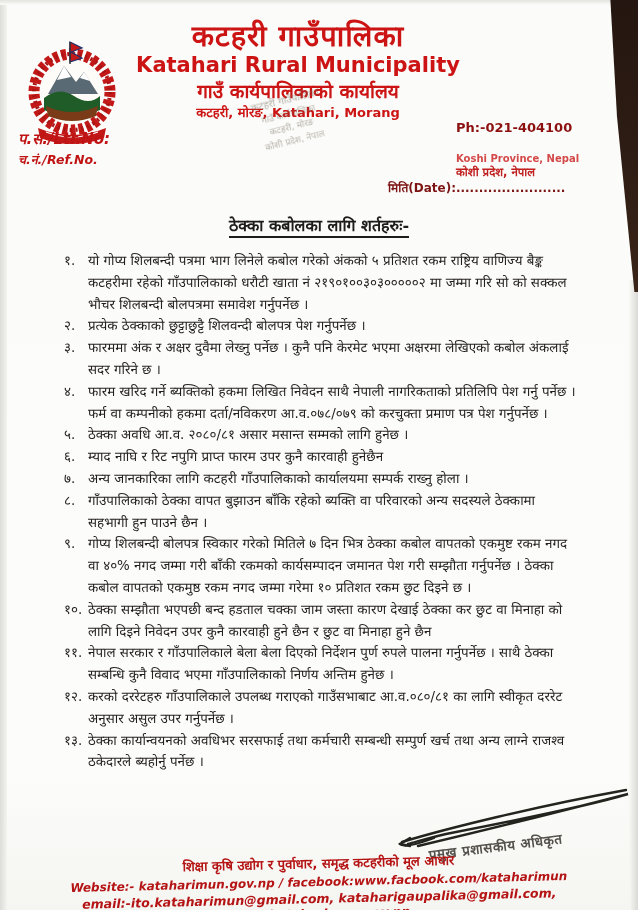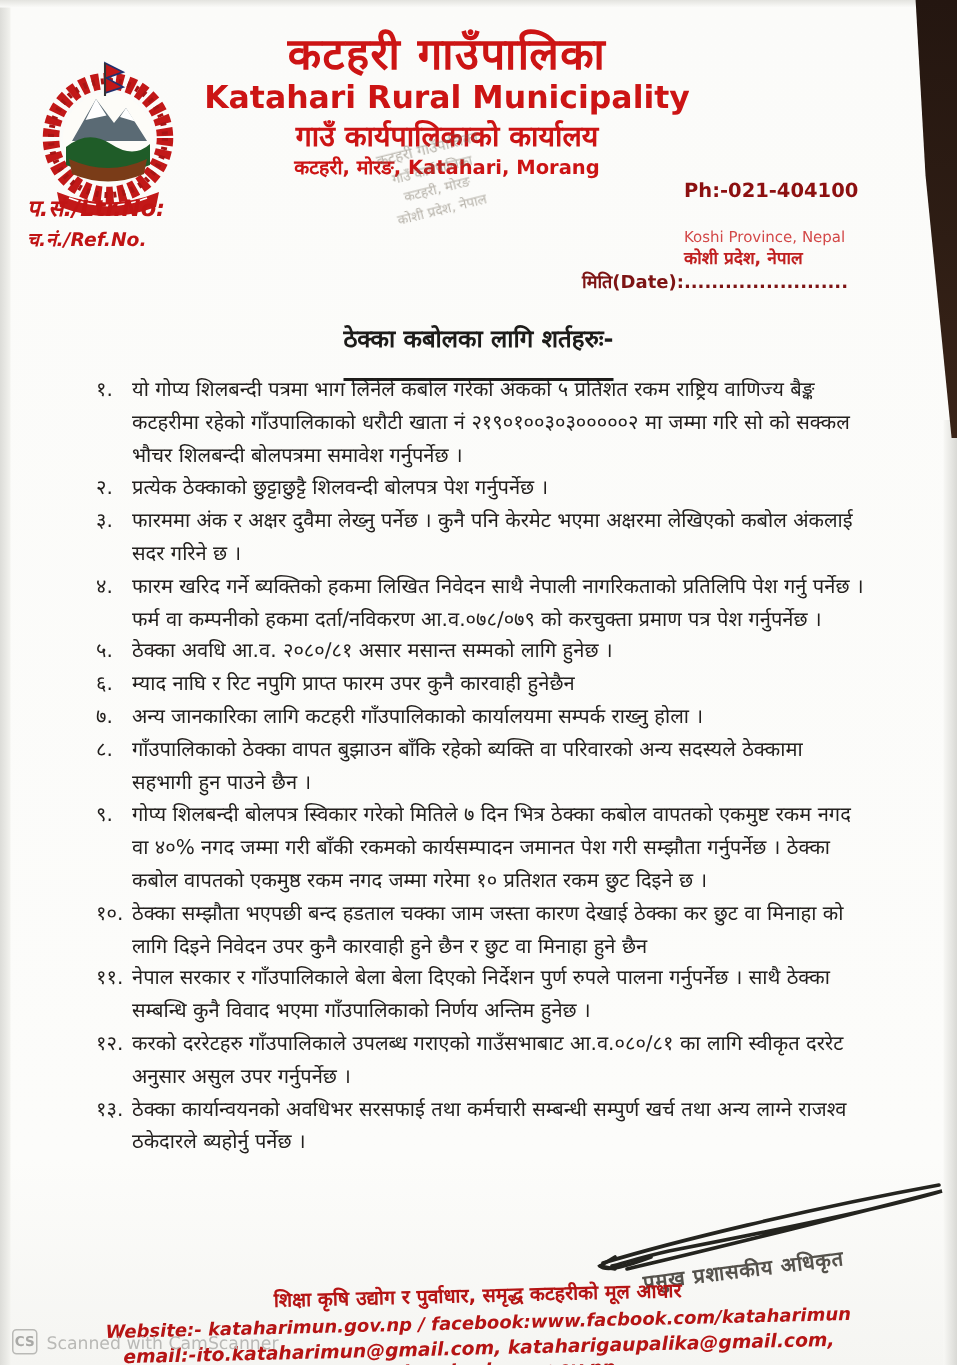--- a/index.html
+++ b/index.html
@@ -32,33 +32,33 @@
   .ref-no{ position:absolute; left:18px; top:151px; color:#c01414; font-weight:bold;
     font-style:italic; font-size:12.5px; }
   .head-center{ position:absolute; left:118px; top:20px; width:360px; text-align:center; color:#cc1414; }
   .h-np{ font-size:29px; font-weight:bold; letter-spacing:1px; line-height:1.15; }
   .h-en{ font-size:21px; font-weight:bold; line-height:1.2; }
   .h-office-np{ font-size:19px; font-weight:bold; line-height:1.3; }
   .h-office-en{ font-size:17px; font-weight:bold; line-height:1.25; }
   .h-addr{ font-size:13px; font-weight:bold; line-height:1.6; }
   .head-right{ position:absolute; left:456px; top:96px; width:130px;margin-top:24px; }
   .phone{ color:#8c1010; font-weight:bold; font-size:13px; }
-  .prov-en{ color:#d34848; font-size:10px; margin-top:18px; }
+  .prov-en{ color:#d34848; font-size:10px; margin-top:18px;font-weight:bold; }
   .prov-np{ color:#c02020; font-weight:bold; font-size:11.5px; }
   .date-line{ position:absolute; left:388px; top:179px; color:#7d1414; font-weight:bold;
     font-size:12px; }
   .stamp{ position:absolute; left:210px; top:92px; width:160px; text-align:center;
     transform:rotate(-14deg); color:#6e6656; opacity:.5; filter:blur(.3px);
     font-size:9px; line-height:1.55; pointer-events:none; }
   .stamp .s1{ font-size:10px; }
 
   
   .doc-title{ position:absolute; left:0; top:214px; width:638px; text-align:center;
     font-size:16px; font-weight:bold; color:#1d1c1a; }
-  .doc-title span{ border-bottom:2px solid #1d1c1a; padding-bottom:17px; }
+  .doc-title span{ border-bottom:2px solid #1d1c1a; padding-bottom:1px; }
   .terms{ position:absolute; left:64px; top:250px; width:512px; color:#221f1d;
     font-size:13.4px; line-height:21.8px; }
   .terms li{ display:flex; list-style:none; }
   .terms .num{ flex:0 0 24px; text-align:left; }
   .terms .txt{ flex:1; }
 
   
   .signature{ position:absolute; left:388px; top:782px; width:248px; height:78px; }
   .sig-designation{ position:absolute; left:428px; top:833px; width:210px;
     transform:rotate(-7deg); color:#3f3c35; font-size:13.5px; font-weight:bold;
@@ -203,18 +203,14 @@
   </svg>
 
   <div class="sig-designation">प्रमुख प्रशासकीय अधिकृत</div>
 
   <div class="footer">
     <div class="slogan">शिक्षा कृषि उद्योग र पुर्वाधार, समृद्ध कटहरीको मूल आधार</div>
     <div class="web">Website:- kataharimun.gov.np / facebook:www.facbook.com/kataharimun</div>
     <div class="mail">email:-ito.kataharimun@gmail.com, kataharigaupalika@gmail.com, info@kataharimun.gov.np</div>
   </div>
 
-  <div class="camscanner">
-    <span class="cs-icon">CS</span>
-    <span>Scanned with CamScanner</span>
-  </div>
 
 </div>
 
 </body></html>

